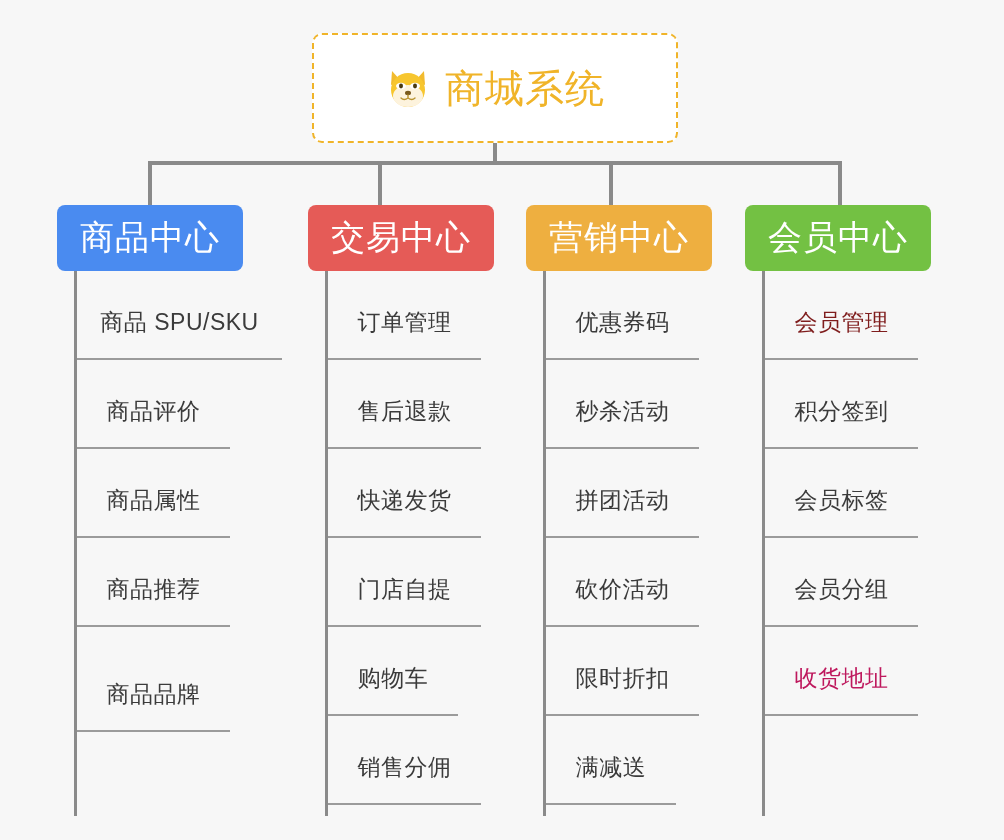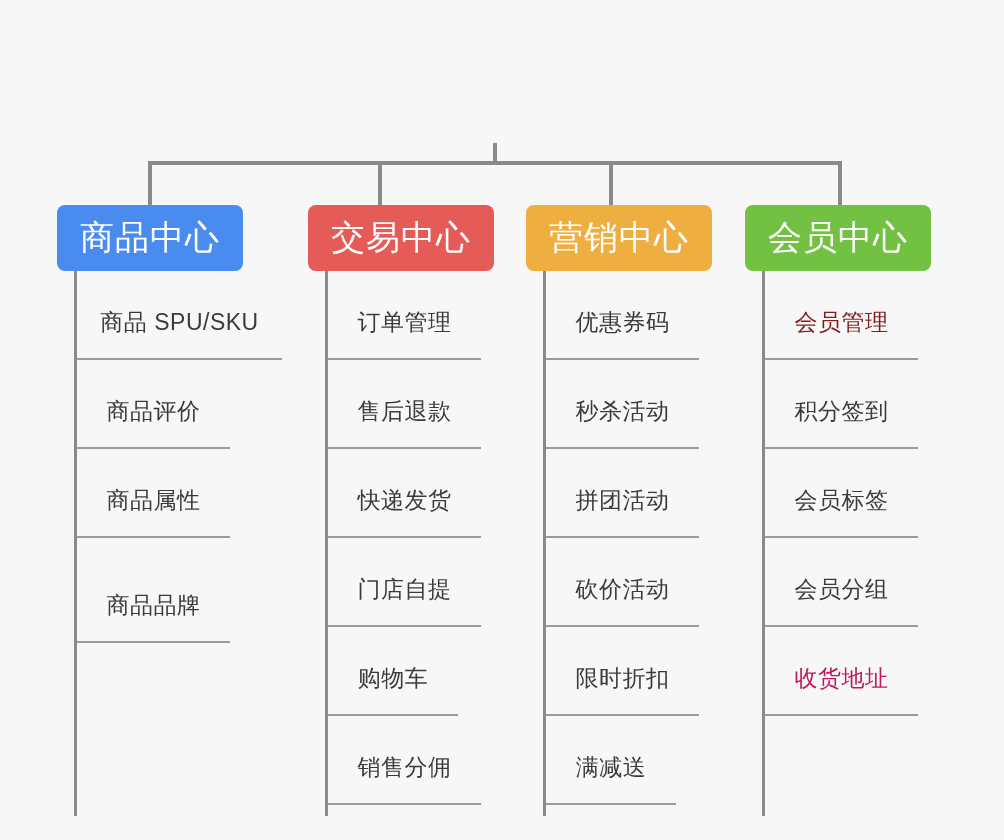--- a/index.html
+++ b/index.html
@@ -118,20 +118,38 @@
     color: #3b3b3b;
     white-space: nowrap;
     letter-spacing: 0.5px;
   }
 </style>
 </head>
 <body style="background: rgb(247, 247, 247);">
 
 <div id="canvas">
 
+  <div class="root-node" style="border-color: rgb(240, 180, 41); background: rgb(255, 255, 255);">
+    <span class="root-emoji">
+      <svg width="46" height="46" viewBox="0 0 46 46" aria-hidden="true">
+        <path d="M7 6 L6 20 L16 16 Z" fill="#f2bb2e"></path>
+        <path d="M39 6 L40 20 L30 16 Z" fill="#f2bb2e"></path>
+        <circle cx="23" cy="25" r="17" fill="#f7c62f"></circle>
+        <path d="M7 27 a16 16 0 0 0 32 0 a16 16 0 0 1 -32 0 Z" fill="#fdf3dd"></path>
+        <ellipse cx="23" cy="31" rx="15" ry="11" fill="#fdf3dd"></ellipse>
+        <ellipse cx="16" cy="21" rx="5" ry="3.2" fill="#ffffff"></ellipse>
+        <ellipse cx="30" cy="21" rx="5" ry="3.2" fill="#ffffff"></ellipse>
+        <ellipse cx="16" cy="21" rx="2" ry="2.4" fill="#4a3a10"></ellipse>
+        <ellipse cx="30" cy="21" rx="2" ry="2.4" fill="#4a3a10"></ellipse>
+        <ellipse cx="23" cy="28" rx="3" ry="2.2" fill="#7a5a1c"></ellipse>
+        <path d="M23 30 v3 M23 33 q-4 3 -7 0 M23 33 q4 3 7 0" stroke="#b9932f" stroke-width="1.4" fill="none" stroke-linecap="round"></path>
+      </svg>
+    </span>
+    <span class="root-title" style="color: rgb(240, 180, 41);">商城系统</span>
+  </div>
 
   <div class="conn conn-v-root"></div>
   <div class="conn conn-h-main"></div>
 
   <div id="drops">
       <div class="conn conn-drop" style="left: 148px; background: rgb(138, 138, 138);"></div>
       <div class="conn conn-drop" style="left: 378px; background: rgb(138, 138, 138);"></div>
       <div class="conn conn-drop" style="left: 609px; background: rgb(138, 138, 138);"></div>
       <div class="conn conn-drop" style="left: 838px; background: rgb(138, 138, 138);"></div>
     </div>
@@ -144,20 +162,23 @@
         <div class="leaf-rail" style="height: 545px; background: rgb(138, 138, 138);"></div>
         <div class="leaf-item" style="width: 205px; border-bottom-color: rgb(155, 155, 155);">
           <span class="leaf-label" style="color: rgb(59, 59, 59);">商品 SPU/SKU</span>
         </div>
         <div class="leaf-item" style="width: 153px; border-bottom-color: rgb(155, 155, 155);">
           <span class="leaf-label" style="color: rgb(59, 59, 59);">商品评价</span>
         </div>
         <div class="leaf-item" style="width: 153px; border-bottom-color: rgb(155, 155, 155);">
           <span class="leaf-label" style="color: rgb(59, 59, 59);">商品属性</span>
         </div>
+        <div class="leaf-item" style="width: 153px; border-bottom-color: rgb(155, 155, 155);">
+          <span class="leaf-label" style="color: rgb(59, 59, 59);">商品推荐</span>
+        </div>
         <div class="leaf-item" style="width: 153px; border-bottom-color: rgb(155, 155, 155); margin-top: 16px;">
           <span class="leaf-label" style="color: rgb(59, 59, 59);">商品品牌</span>
         </div>
       </div>
       <div class="cat-box" style="left: 308px; width: 186px; background: rgb(229, 91, 87);">
         <span>交易中心</span>
       </div>
       <div class="leaf-col" style="left: 325px;">
         <div class="leaf-rail" style="height: 545px; background: rgb(138, 138, 138);"></div>
         <div class="leaf-item" style="width: 153px; border-bottom-color: rgb(155, 155, 155);">

